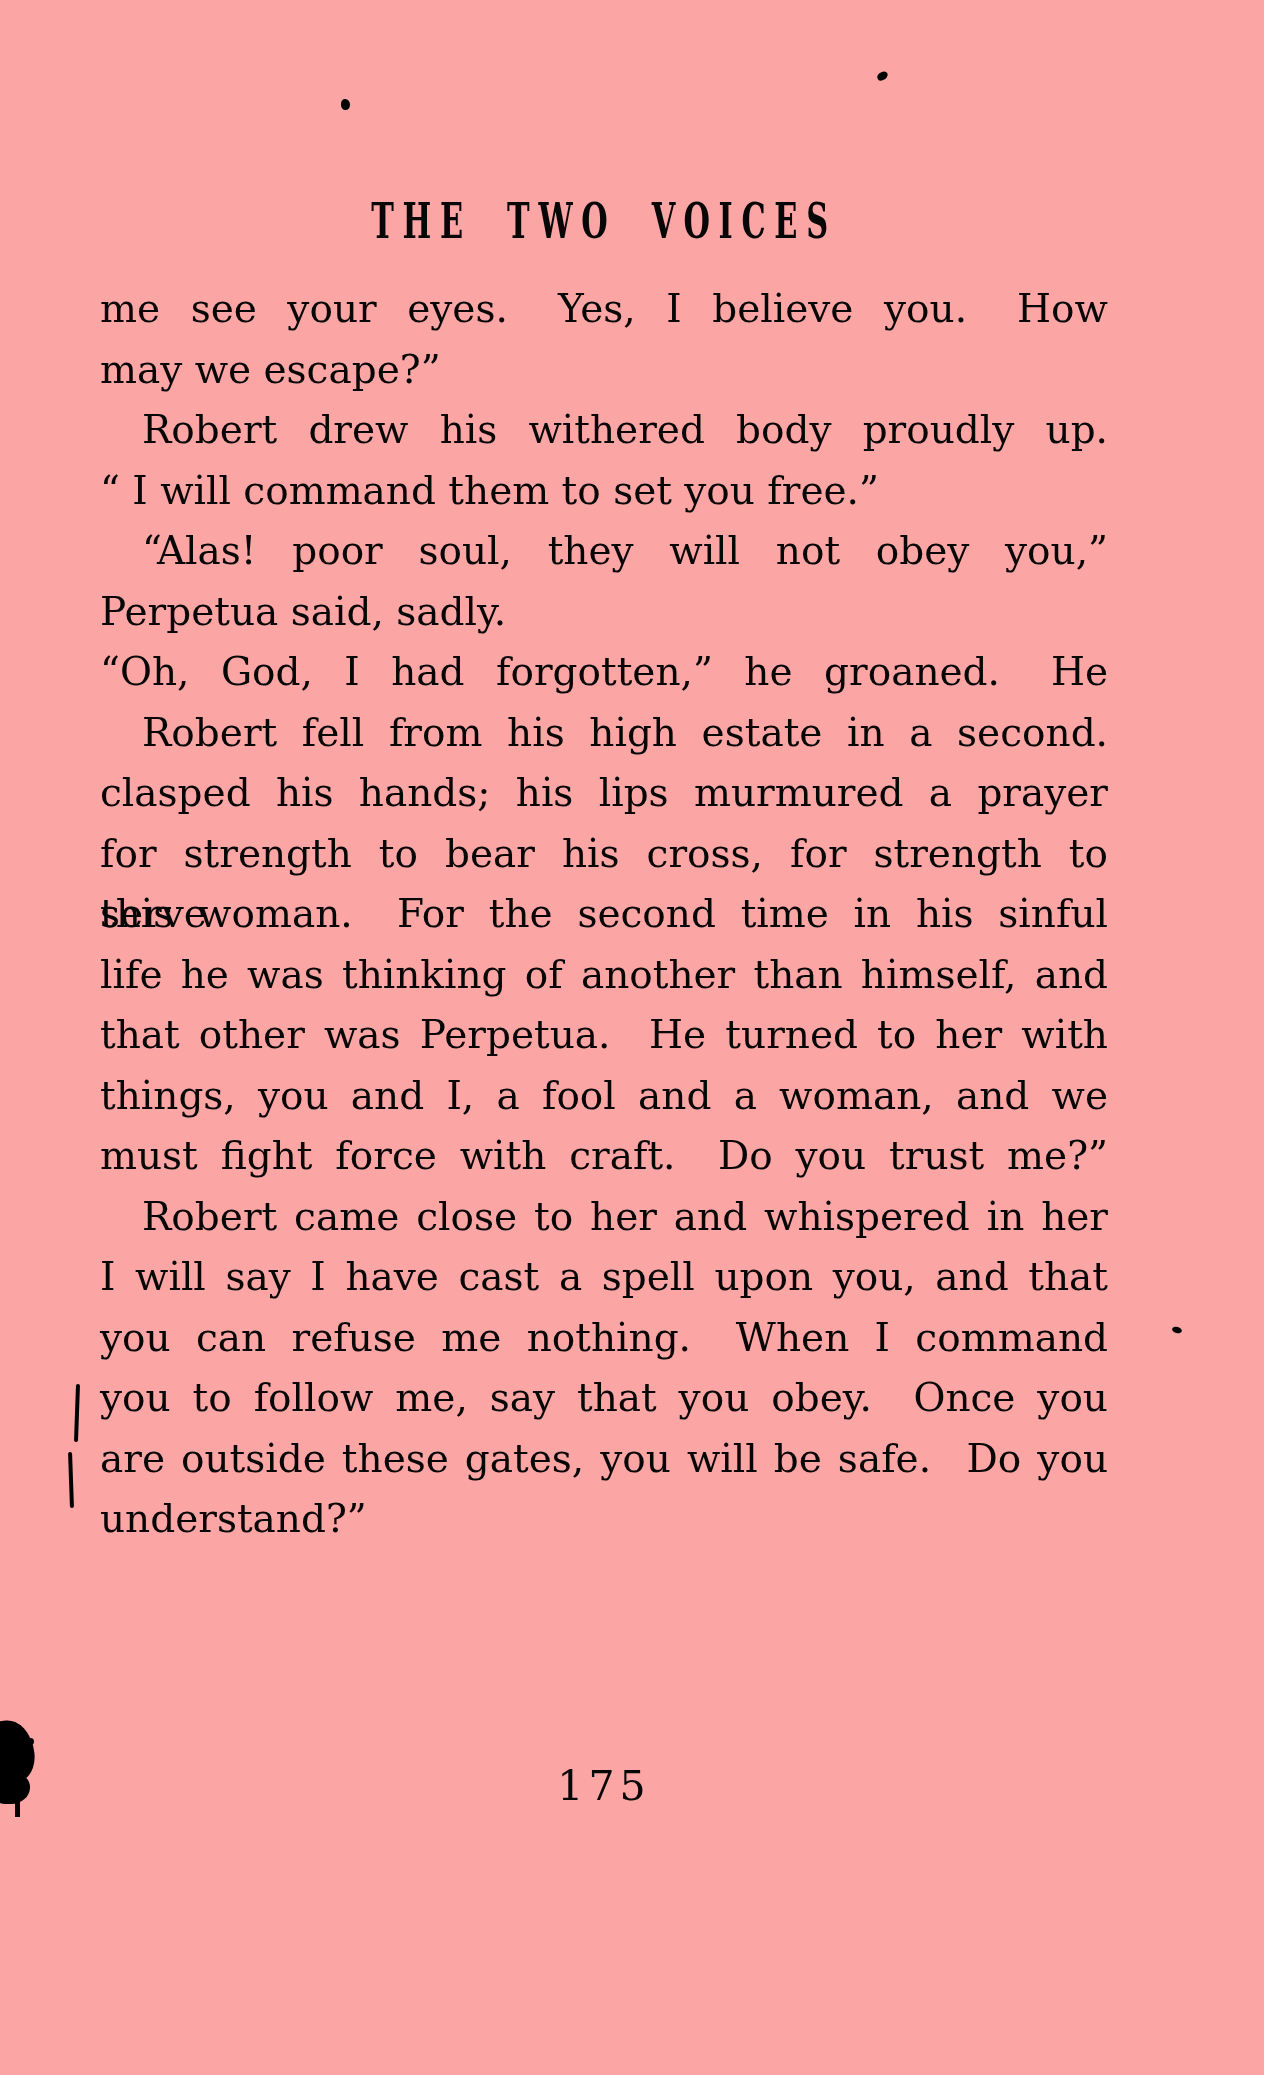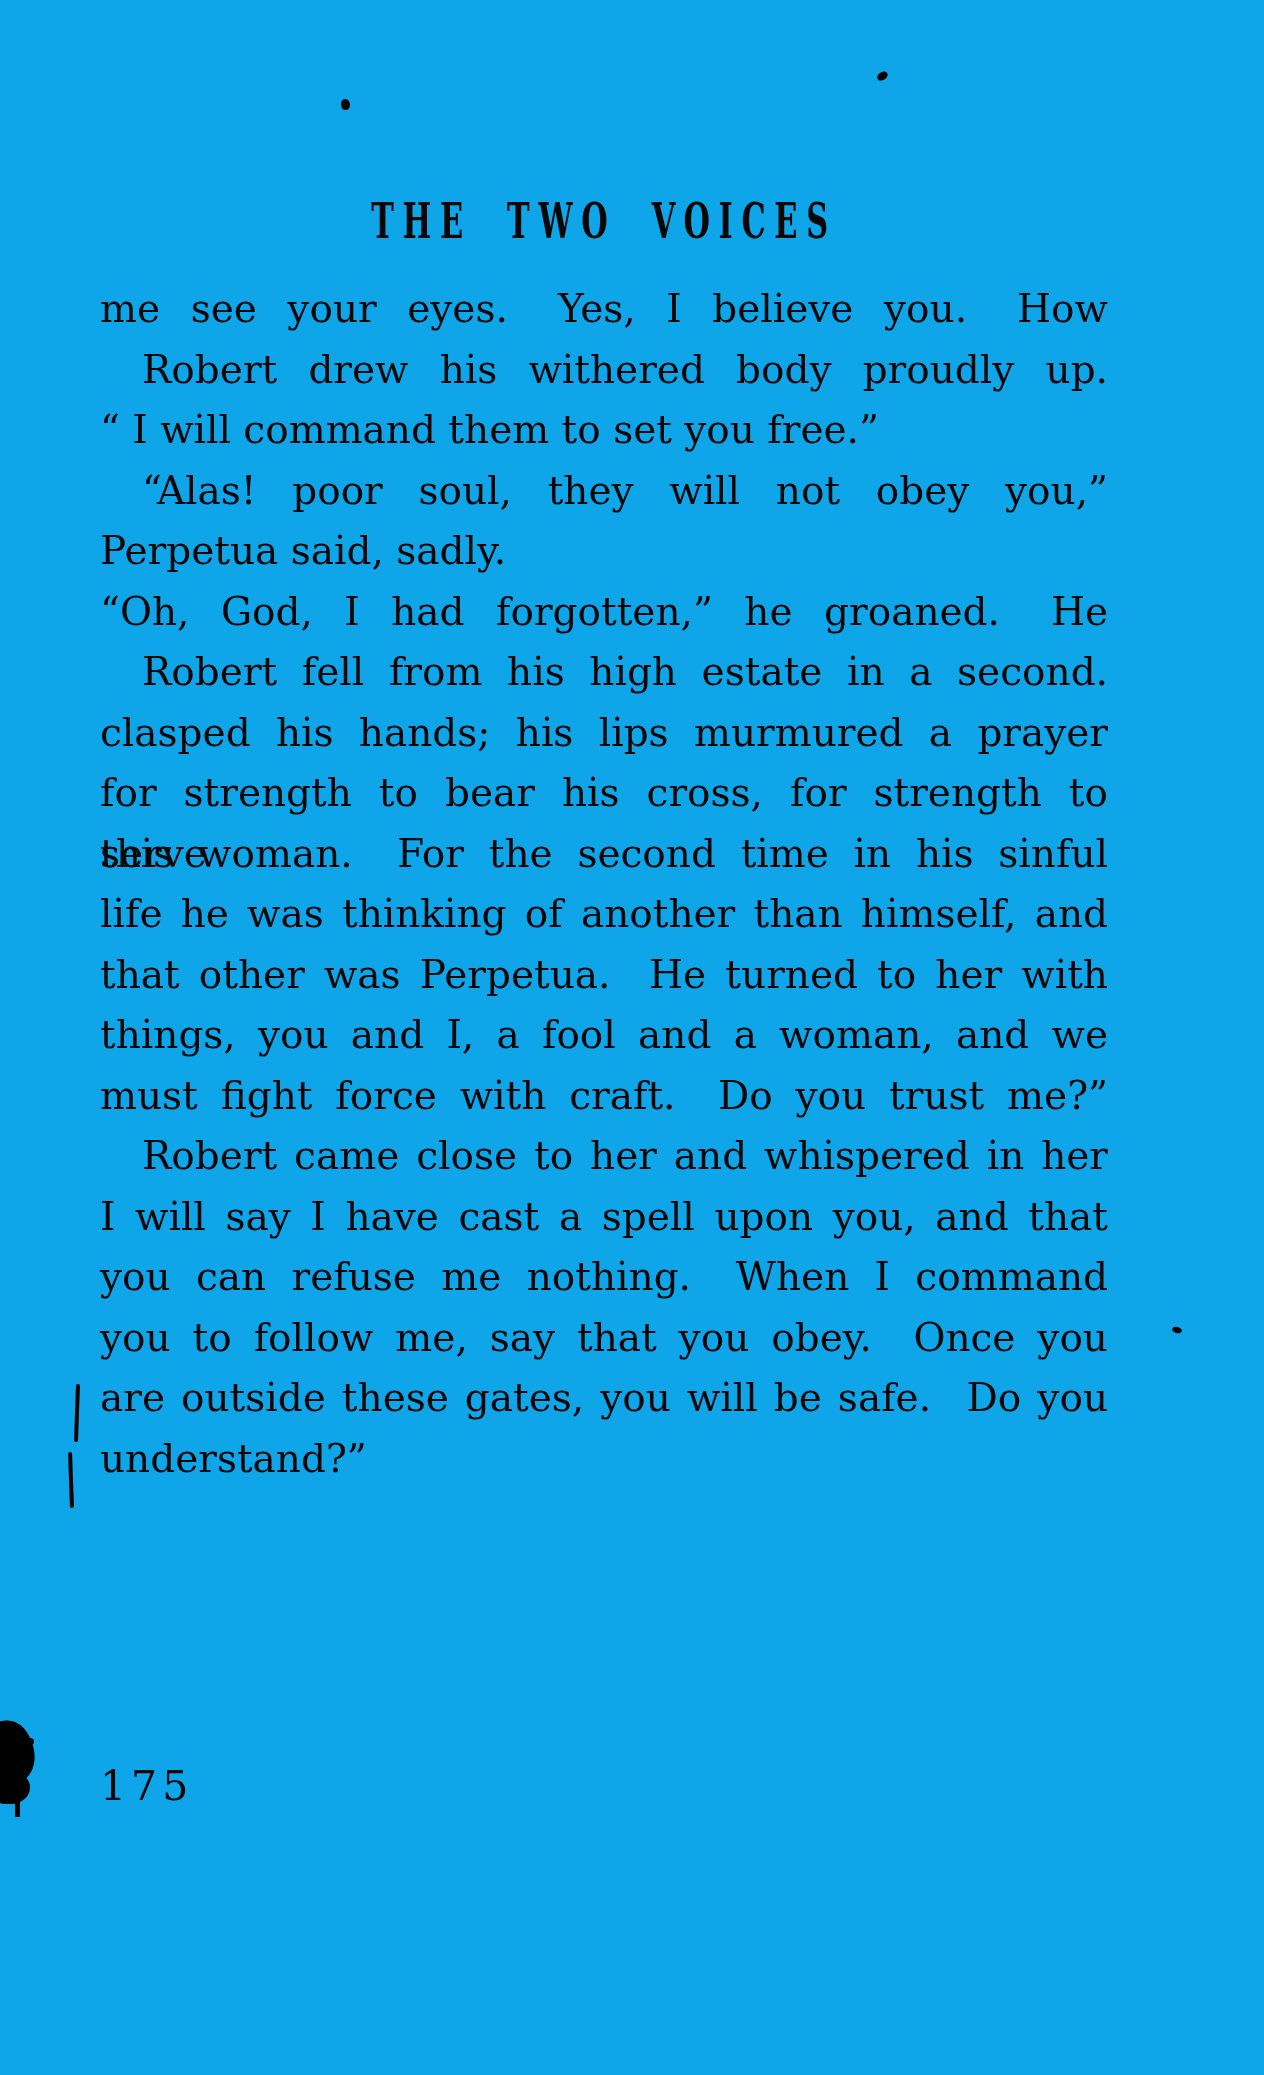--- a/index.html
+++ b/index.html
@@ -4,21 +4,21 @@
 <style>
   html,body { margin:0; padding:0; }
   body {
     width:1264px; height:2075px;
     background:#ffffff;
     font-family:"DejaVu Serif", serif;
   }
   .sheet {
     position:relative;
     width:1264px; height:2075px;
-    background:#0ea5e9;
+    background:#fca5a5;
     color:#070707;
     overflow:hidden;
   }
   .running-head {
     position:absolute;
     top:197px; left:100px; width:1008px;
     text-align:center;
     font-size:49px;
     font-weight:bold;
     letter-spacing:14px;
@@ -40,21 +40,21 @@
     text-align:left;
   }
   .line.just {
     text-align:justify;
     text-align-last:justify;
   }
   .line.indent { text-indent:42px; }
   .folio {
     position:absolute;
     top:1766px; left:100px; width:1008px;
-    text-align:left;
+    text-align:center;
     font-size:41px;
     line-height:1;
     letter-spacing:5px;
   }
   
   .artifact { position:absolute; background:#000; }
   .speck-1 { left:341px; top:99px;  width:9px;  height:11px; border-radius:45% 55% 50% 50%; }
   .speck-2 { left:877px; top:72px;  width:11px; height:8px;  border-radius:55% 45% 60% 40%; transform:rotate(-20deg); }
   .speck-3 { left:1172px; top:1327px; width:10px; height:6px; border-radius:50%; transform:rotate(15deg); }
   .stroke-1 { left:75px; top:1384px; width:4px; height:58px; border-radius:2px; transform:rotate(2deg); }
@@ -66,20 +66,21 @@
 </style>
 </head>
 <body>
 
 <div class="sheet">
 
   <div class="running-head">THE TWO VOICES</div>
 
   <div class="textblock" id="textblock">
       <div class="line just">me see your eyes.  Yes, I believe you.  How</div>
+      <div class="line">may we escape?”</div>
       <div class="line indent just">Robert drew his withered body proudly up.</div>
       <div class="line">“ I will command them to set you free.”</div>
       <div class="line indent just">“Alas! poor soul, they will not obey you,”</div>
       <div class="line">Perpetua said, sadly.</div>
       <div class="line just">“Oh, God, I had forgotten,” he groaned.  He</div>
       <div class="line indent just">Robert fell from his high estate in a second.</div>
       <div class="line just">clasped his hands; his lips murmured a prayer</div>
       <div class="line just">for strength to bear his cross, for strength to serve</div>
       <div class="line just">this woman.  For the second time in his sinful</div>
       <div class="line just">life he was thinking of another than himself, and</div>

